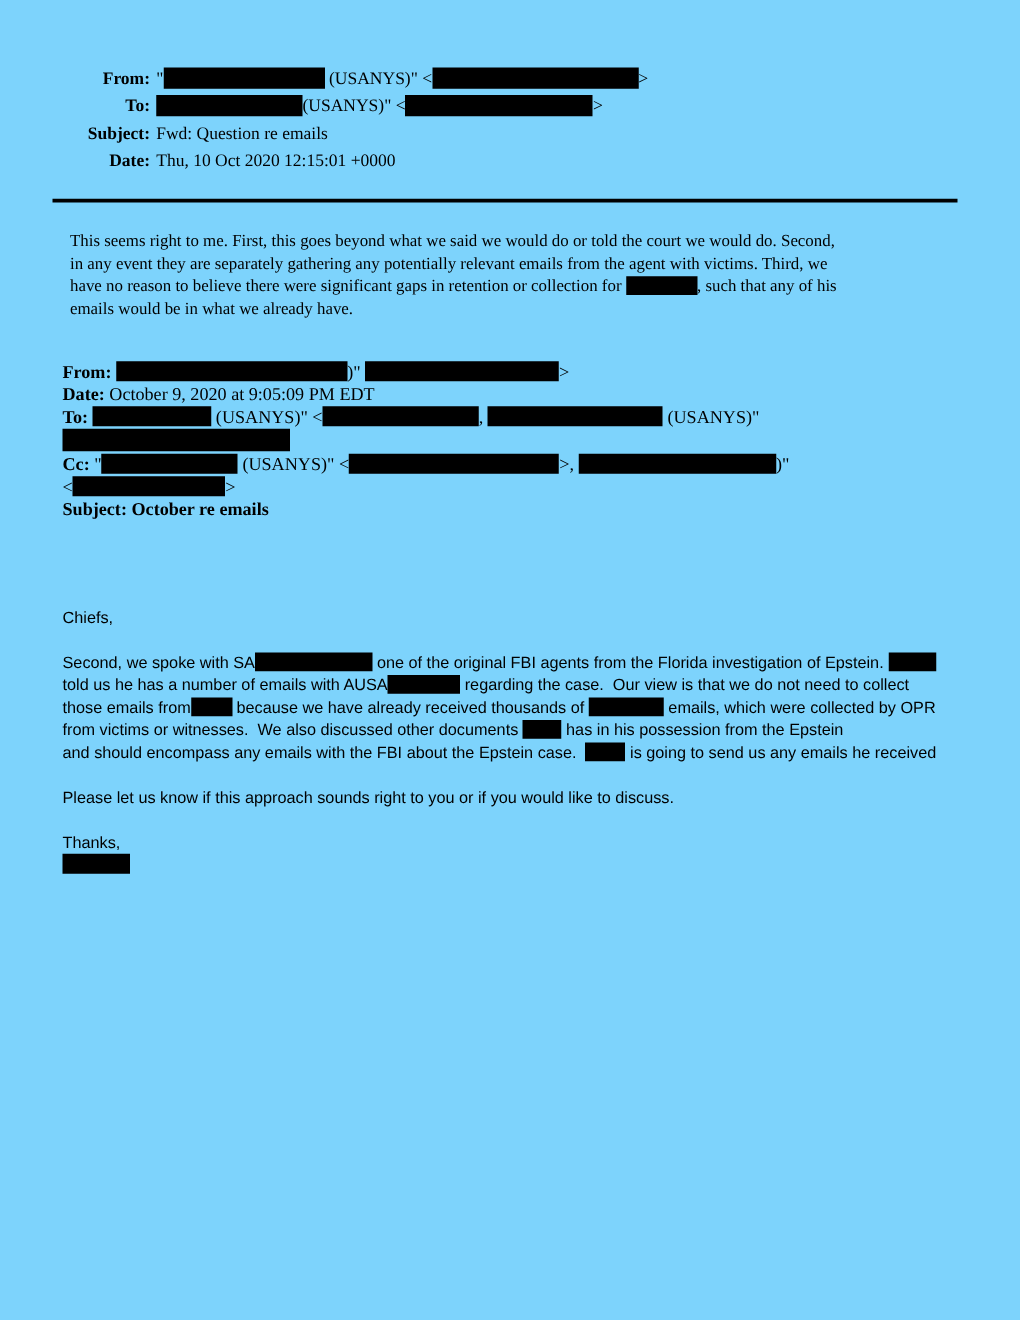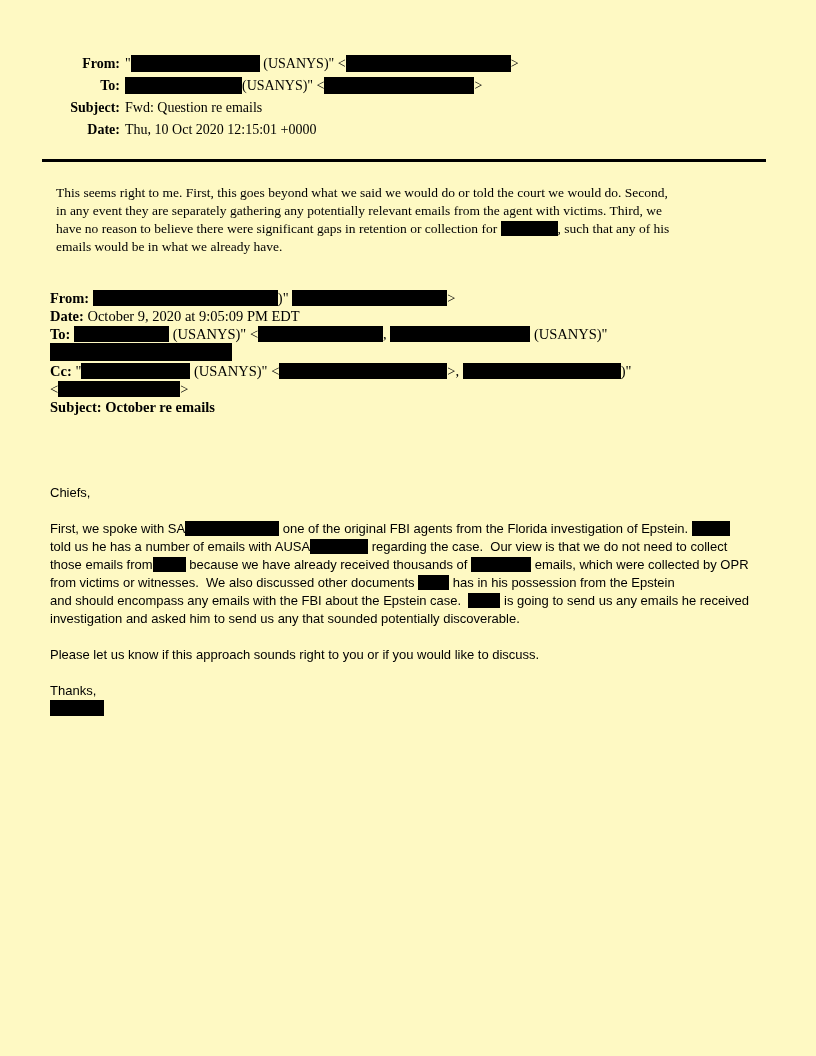--- a/index.html
+++ b/index.html
@@ -1,20 +1,20 @@
 <!DOCTYPE html>
 <html><head>
 <meta charset="utf-8">
 <style>
   * { margin:0; padding:0; box-sizing:border-box; }
   html,body { background:#ffffff; }
   .page {
     position:relative;
     width:816px; height:1056px;
-    background:#fef9c3;
+    background:#7dd3fc;
     color:#000000;
     padding-left:44px;
     overflow:hidden;
   }
   .serif { font-family:"Liberation Serif", serif;margin-left:12px; }
   .sans  { font-family:"Liberation Sans", sans-serif; }
 
   
   table.hdr {
     border-collapse:collapse;
@@ -128,26 +128,25 @@
       <div class="line"><b>To: </b><span class="redact" style="width: 95px;"></span><span> (USANYS)" &lt;</span><span class="redact" style="width: 125px;"></span><span>, </span><span class="redact" style="width: 140px;"></span><span> (USANYS)"</span></div>
       <div class="line"><span class="redact" style="width: 182px; height: 18px;"></span></div>
       <div class="line"><b>Cc: </b><span>"</span><span class="redact" style="width: 109px;"></span><span> (USANYS)" &lt;</span><span class="redact" style="width: 168px;"></span><span>&gt;, </span><span class="redact" style="width: 158px;"></span><span>)"</span></div>
       <div class="line"><span>&lt;</span><span class="redact" style="width: 122px;"></span><span>&gt;</span></div>
       <div class="line"><b>Subject: </b><b><span>October re emails</span></b></div>
     </div>
 
   <div class="fwdbody sans">
       <div class="line"><span>Chiefs,</span></div>
       <div class="line">&nbsp;</div>
-      <div class="line"><span>First, we spoke with SA</span><span class="redact" style="width: 94px;"></span><span> one of the original FBI agents from the Florida investigation of Epstein. </span><span class="redact" style="width: 38px;"></span></div>
+      <div class="line"><span>Second, we spoke with SA</span><span class="redact" style="width: 94px;"></span><span> one of the original FBI agents from the Florida investigation of Epstein. </span><span class="redact" style="width: 38px;"></span></div>
       <div class="line"><span>told us he has a number of emails with AUSA</span><span class="redact" style="width: 58px;"></span><span> regarding the case.  Our view is that we do not need to collect</span></div>
       <div class="line"><span>those emails from</span><span class="redact" style="width: 33px;"></span><span> because we have already received thousands of </span><span class="redact" style="width: 60px;"></span><span> emails, which were collected by OPR</span></div>
       <div class="line"><span>from victims or witnesses.  We also discussed other documents </span><span class="redact" style="width: 31px;"></span><span> has in his possession from the Epstein</span></div>
       <div class="line"><span>and should encompass any emails with the FBI about the Epstein case.  </span><span class="redact" style="width: 32px;"></span><span> is going to send us any emails he received</span></div>
-      <div class="line"><span>investigation and asked him to send us any that sounded potentially discoverable.</span></div>
       <div class="line">&nbsp;</div>
       <div class="line"><span>Please let us know if this approach sounds right to you or if you would like to discuss.</span></div>
       <div class="line">&nbsp;</div>
       <div class="line"><span>Thanks,</span></div>
       <div class="line"><span class="redact" style="width: 54px; height: 16px;"></span></div>
     </div>
 
 </div>
 
 </body></html>

